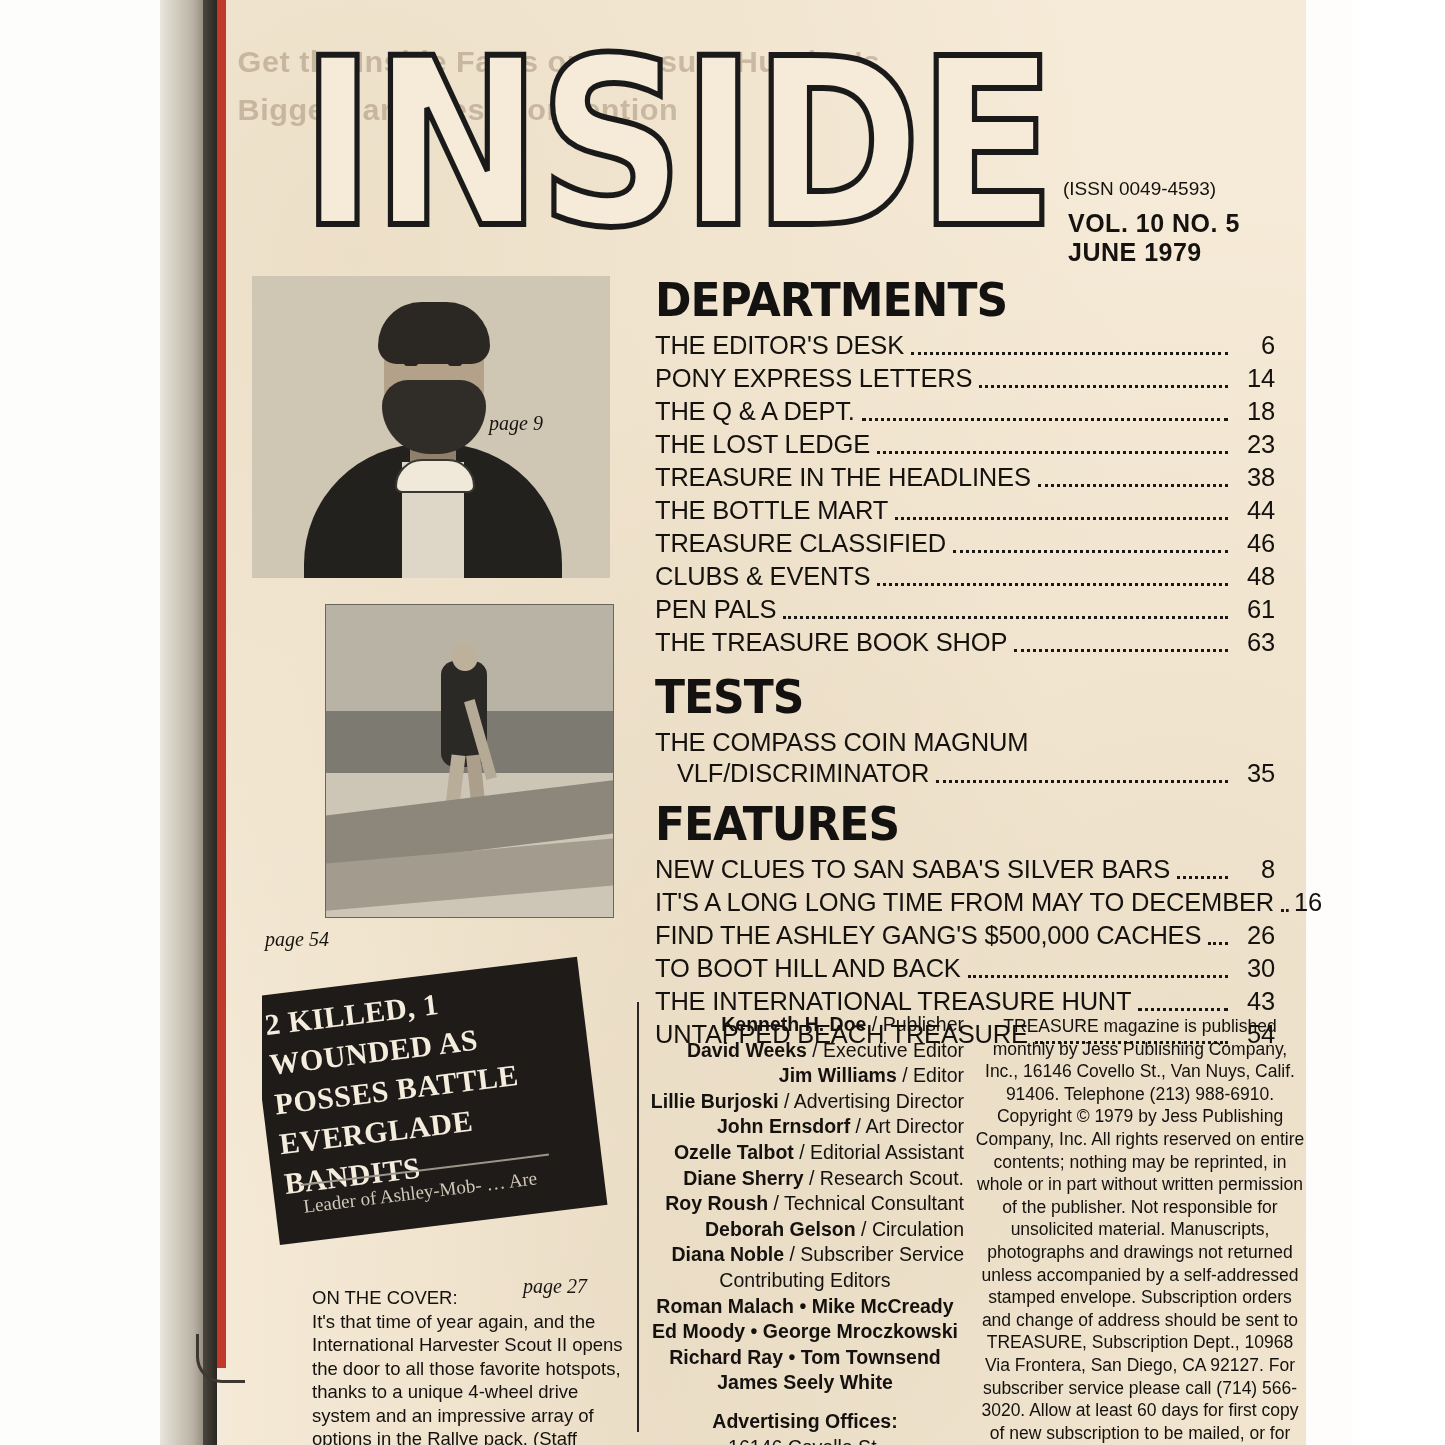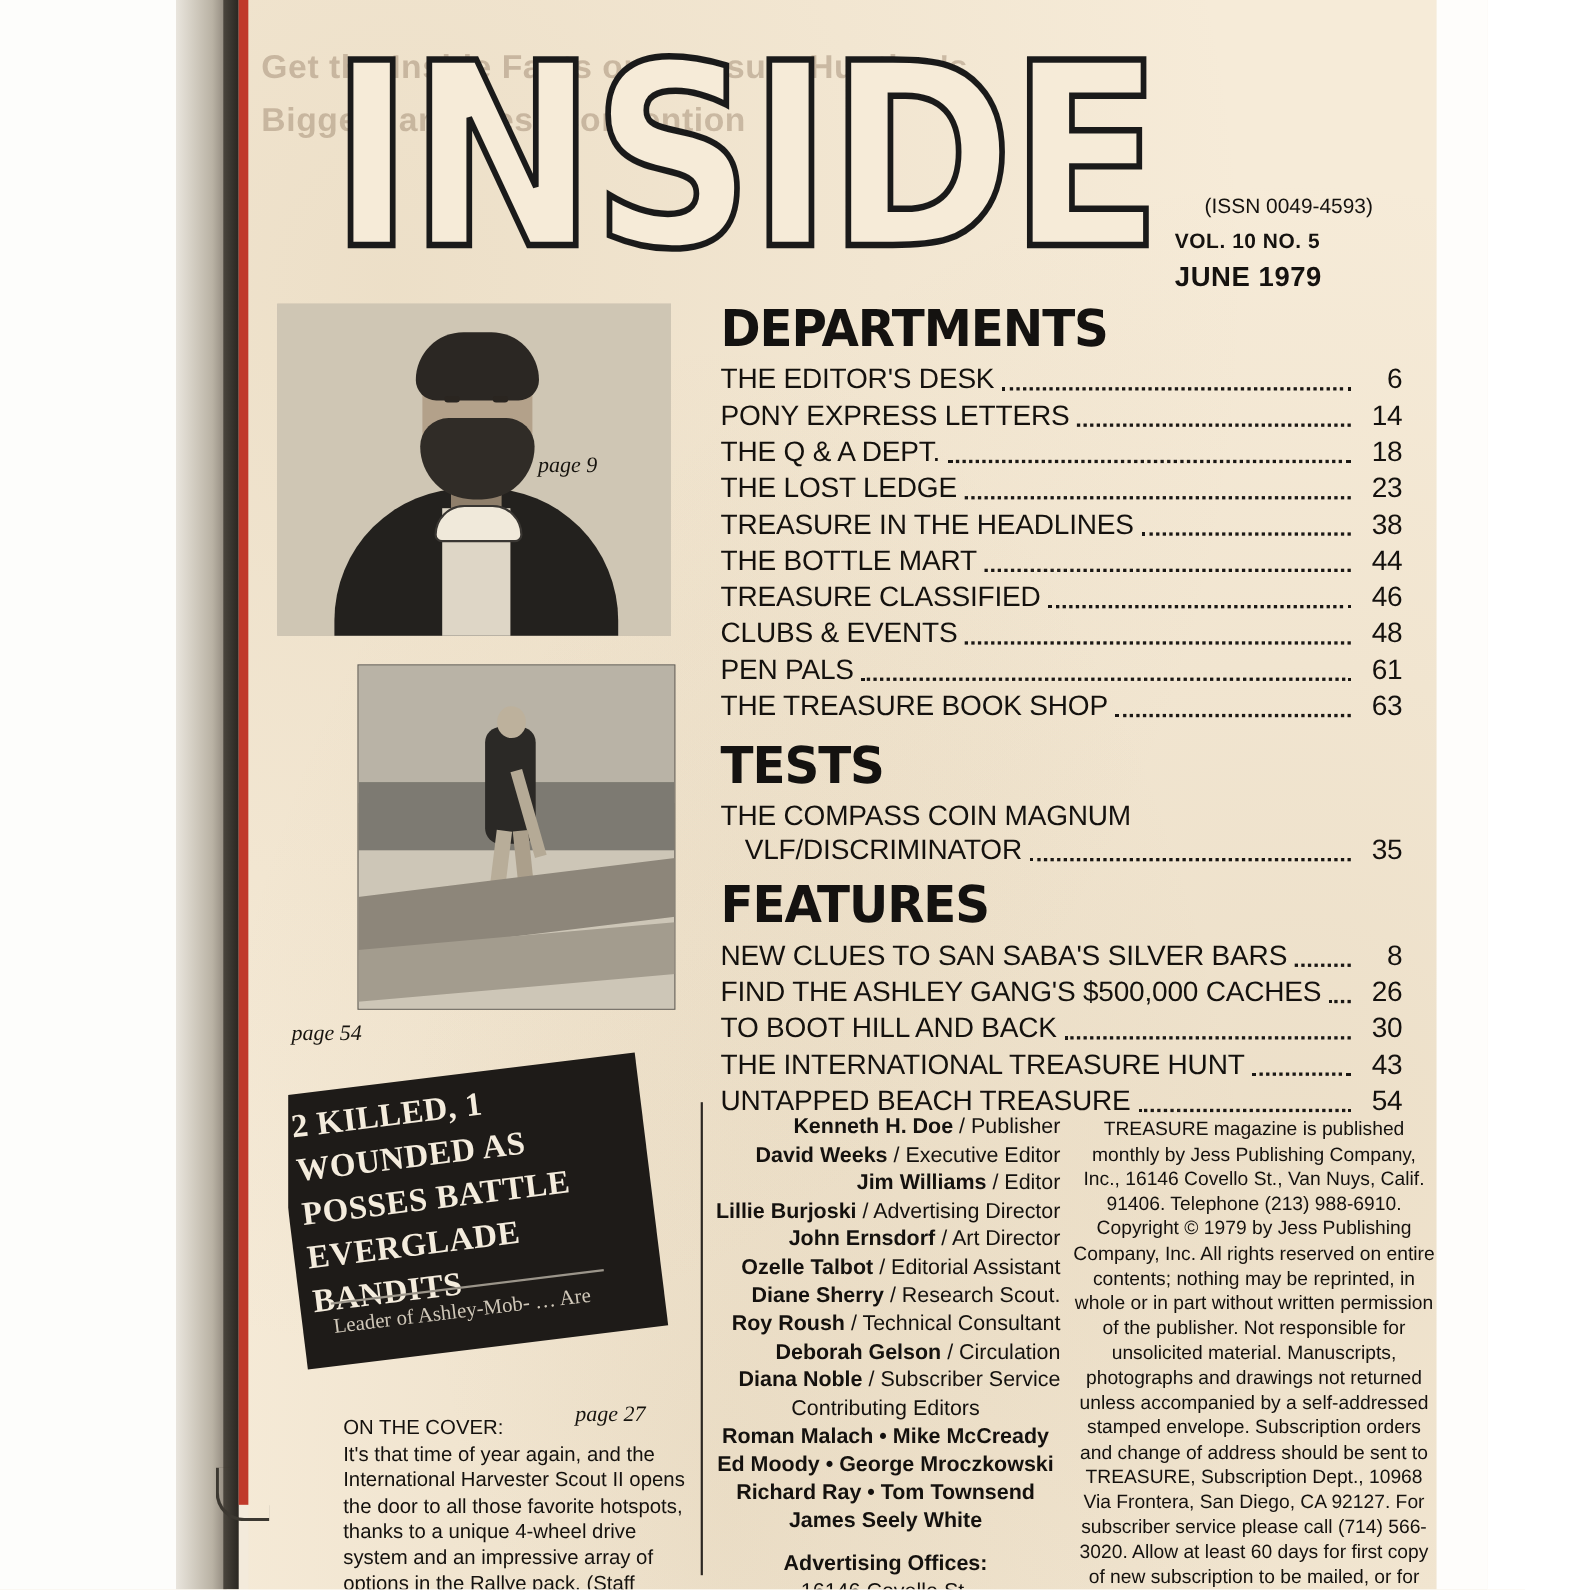--- a/index.html
+++ b/index.html
@@ -89,27 +89,26 @@
     text-shadow: 0 0 0 #000;
     transform: scaleY(1.18) scaleX(1.04);
     transform-origin: left top;
   }
   .issn {
     position: absolute;
     left: 1063px;
     top: 178px;
     font-size: 19px;
     color: #15120f;
-    margin-left: 32px;
   }
   .vol {
     position: absolute;
     left: 1068px;
     top: 209px;
-    font-size: 19px;
+    font-size: 25px;
     font-weight: bold;
     letter-spacing: .5px;
     color: #15120f;
   }
   .issue-date {
     position: absolute;
     left: 1068px;
     top: 238px;
     font-size: 25px;
     font-weight: bold;
@@ -478,20 +477,25 @@
       </li>
     </ul>
 
     <div class="gap-md"></div>
     <h2 class="sec-head">FEATURES</h2>
     <ul class="toc-list">
       <li class="toc-item">
         <span class="toc-title">NEW CLUES TO SAN SABA'S SILVER BARS</span>
         <span class="toc-dots"></span>
         <span class="toc-page">8</span>
+      </li>
+      <li class="toc-item">
+        <span class="toc-title">IT'S A LONG LONG TIME FROM MAY TO DECEMBER</span>
+        <span class="toc-dots"></span>
+        <span class="toc-page">16</span>
       </li>
       <li class="toc-item">
         <span class="toc-title">FIND THE ASHLEY GANG'S $500,000 CACHES</span>
         <span class="toc-dots"></span>
         <span class="toc-page">26</span>
       </li>
       <li class="toc-item">
         <span class="toc-title">TO BOOT HILL AND BACK</span>
         <span class="toc-dots"></span>
         <span class="toc-page">30</span>

